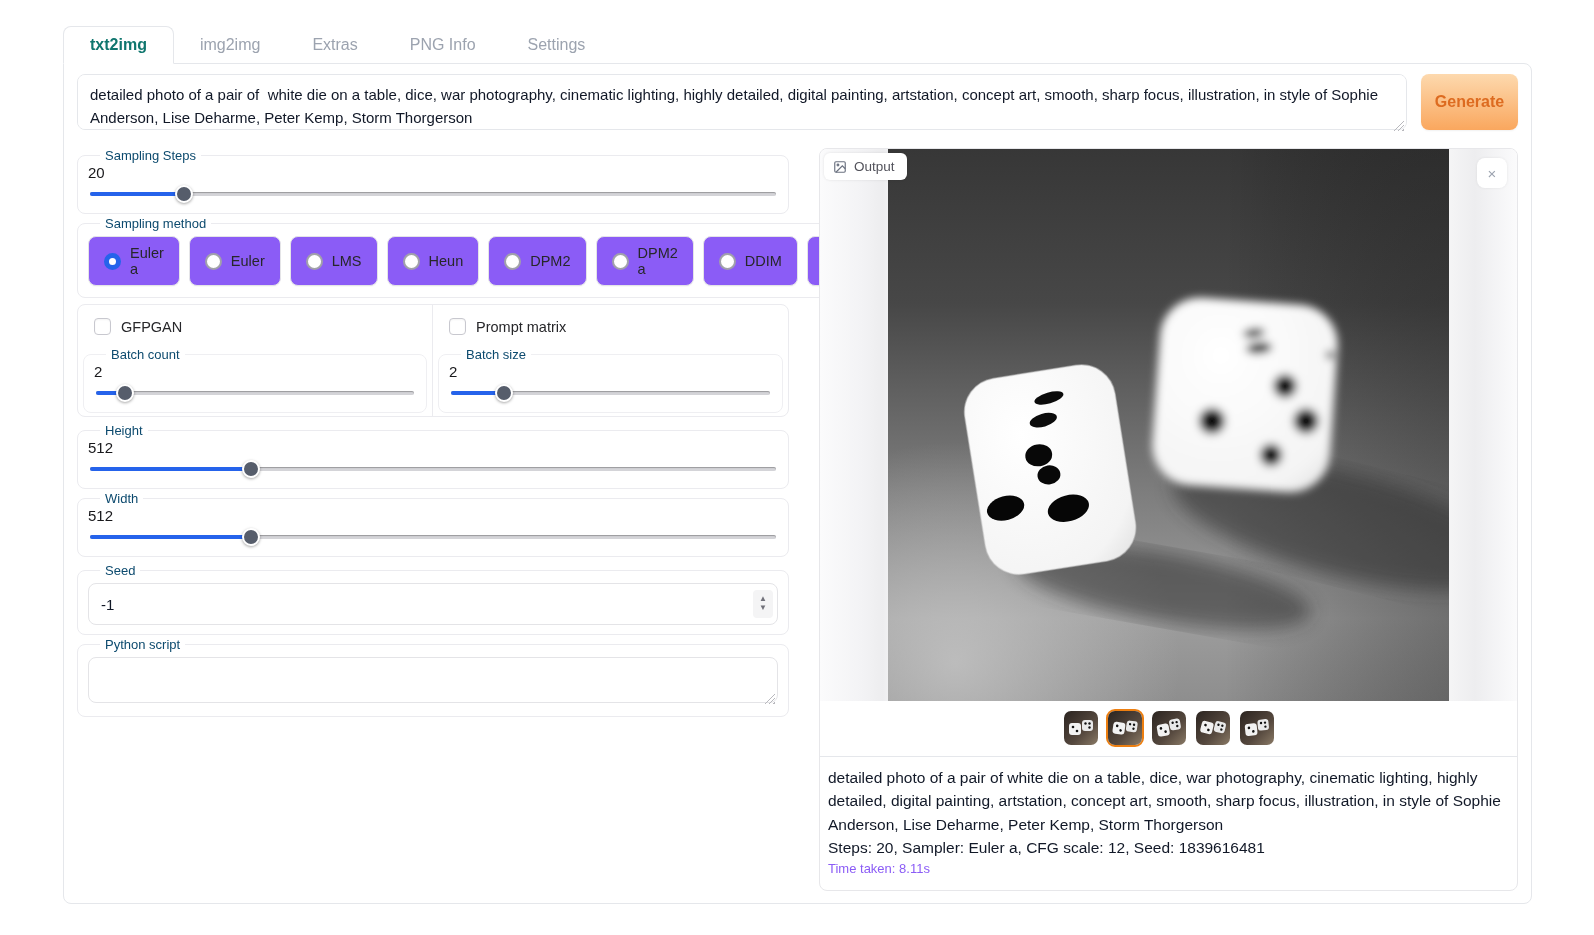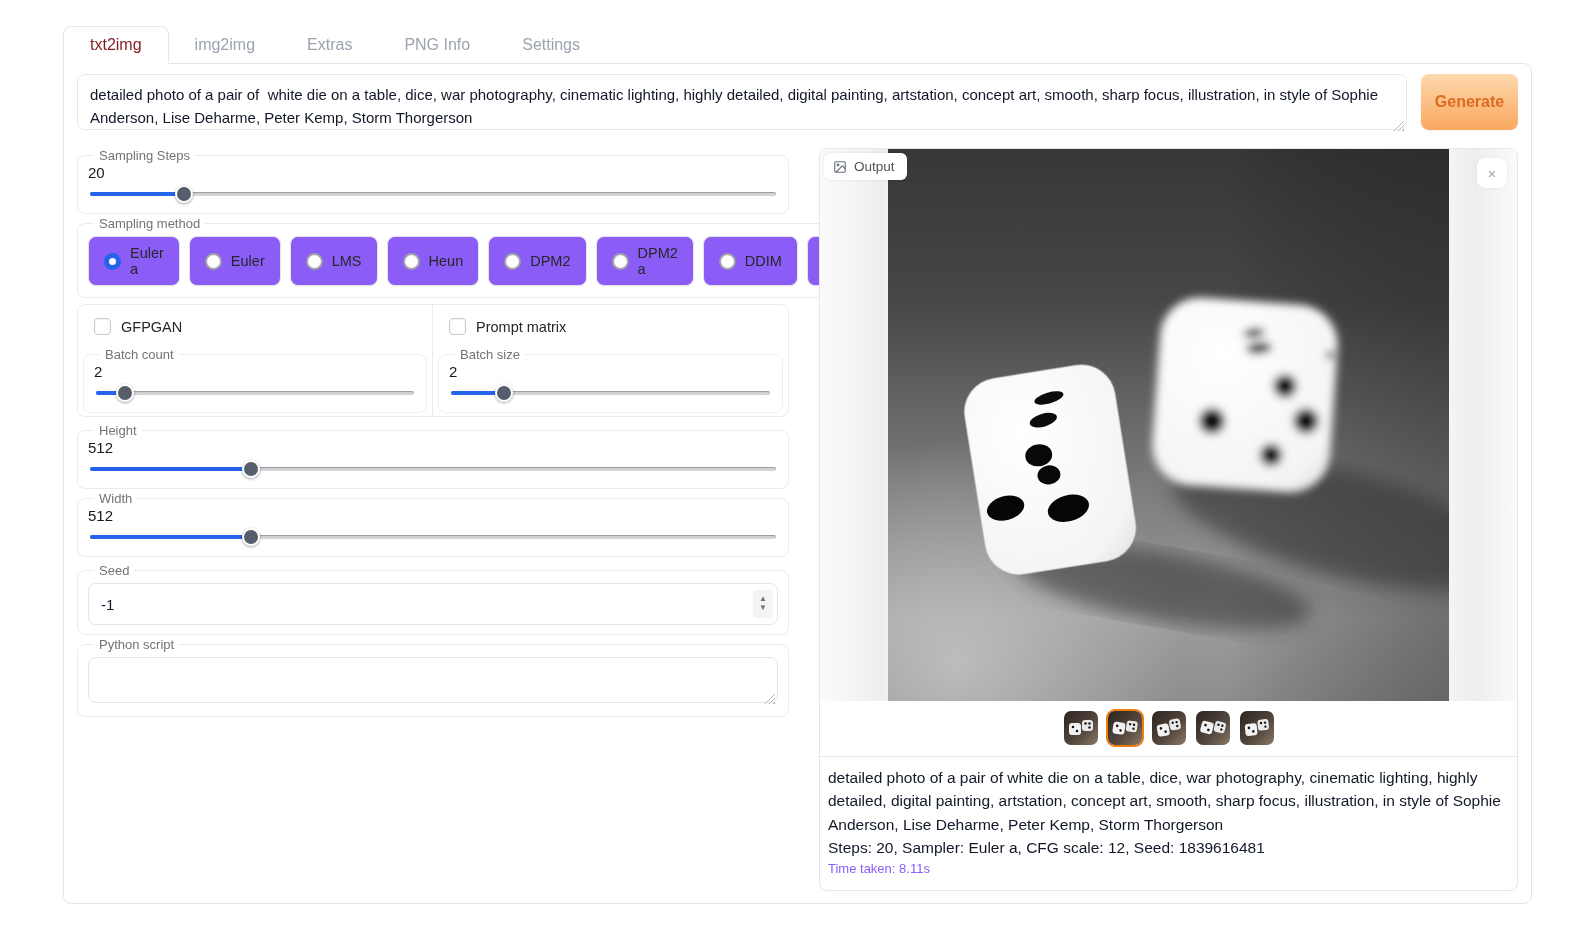--- a/index.html
+++ b/index.html
@@ -4,21 +4,21 @@
 <style>
   * { box-sizing: border-box; margin: 0; padding: 0; }
   html,body { background:#fff; width:1594px; height:935px; overflow:hidden;
     font-family:"Liberation Sans", sans-serif; color:#111827; }
   .app { margin:24px 62px 0 63px; width:1469px; }
 
   
   .tabbar { display:flex; align-items:flex-end; height:39px; }
   .tab { padding:9px 26px; font-size:16px; color:#9ca3af; cursor:pointer; }
   .tab.active { background:#fff; border:1px solid #e5e7eb; border-bottom:1px solid #fff;
-    border-radius:8px 8px 0 0; color:#7f1d1d; font-weight:400; margin-bottom:-1px; z-index:2; position:relative;}
+    border-radius:8px 8px 0 0; color:#0f766e; font-weight:700; margin-bottom:-1px; z-index:2; position:relative;}
 
   .content { border:1px solid #e5e7eb; border-radius:0 8px 8px 8px; padding:10px 13px 12px; background:#fff; min-height:828px;}
 
   
   .prompt-row { display:flex; gap:14px; margin-bottom:14px; }
   .prompt-wrap { position:relative; flex:1; }
   textarea.prompt { width:100%; height:56px; border:1px solid #e5e7eb; border-radius:8px;
     padding:8px 12px; font-size:15px; line-height:1.55; color:#111827; resize:none; outline:none;
     font-family:"Liberation Sans", sans-serif; }
   .resize-handle { position:absolute; right:3px; bottom:3px; width:11px; height:11px;
@@ -27,21 +27,21 @@
     background:linear-gradient(180deg,#fdd7ab 0%,#fbb express 100%); background:linear-gradient(180deg,#fdd9ae,#faa75e);
     color:#dd6b20; font-weight:700; font-size:16px; font-family:"Liberation Sans", sans-serif;
     box-shadow:0 1px 2px rgba(0,0,0,.06); }
 
   
   .main-row { display:flex; gap:30px; }
   .left-col { width:712px; flex:none; }
   .right-col { flex:1; }
 
   fieldset.fs { border:1px solid #ebebef; border-radius:8px; padding:1px 10px 9px; margin:0 0 5px; background:#fff; }
-  fieldset.fs legend { font-size:13px; color:#737373; padding:0 5px; margin-left:6px; }
+  fieldset.fs legend { font-size:13px; color:#0c4a6e; padding:0 5px; margin-left:12px; }
   .fs-group { margin-bottom:6px; }
   .fs-group fieldset.fs { margin-bottom:2px; }
 
   
   .slider-value { padding-right:16px; font-size:15px; color:#18181b; height:20px; }
   .slider { position:relative; height:20px; margin:0 2px; cursor:pointer; }
   .slider .track { position:absolute; left:0; right:0; top:8px; height:4px; border-radius:3px;
      background:#d4d4d8; box-shadow:inset 0 1px 1px rgba(0,0,0,.28); }
   .slider .fill { position:absolute; left:0; top:8px; height:4px; border-radius:3px; background:#2563eb; }
   .slider .thumb { position:absolute; top:1px; width:18px; height:18px; border-radius:50%;

